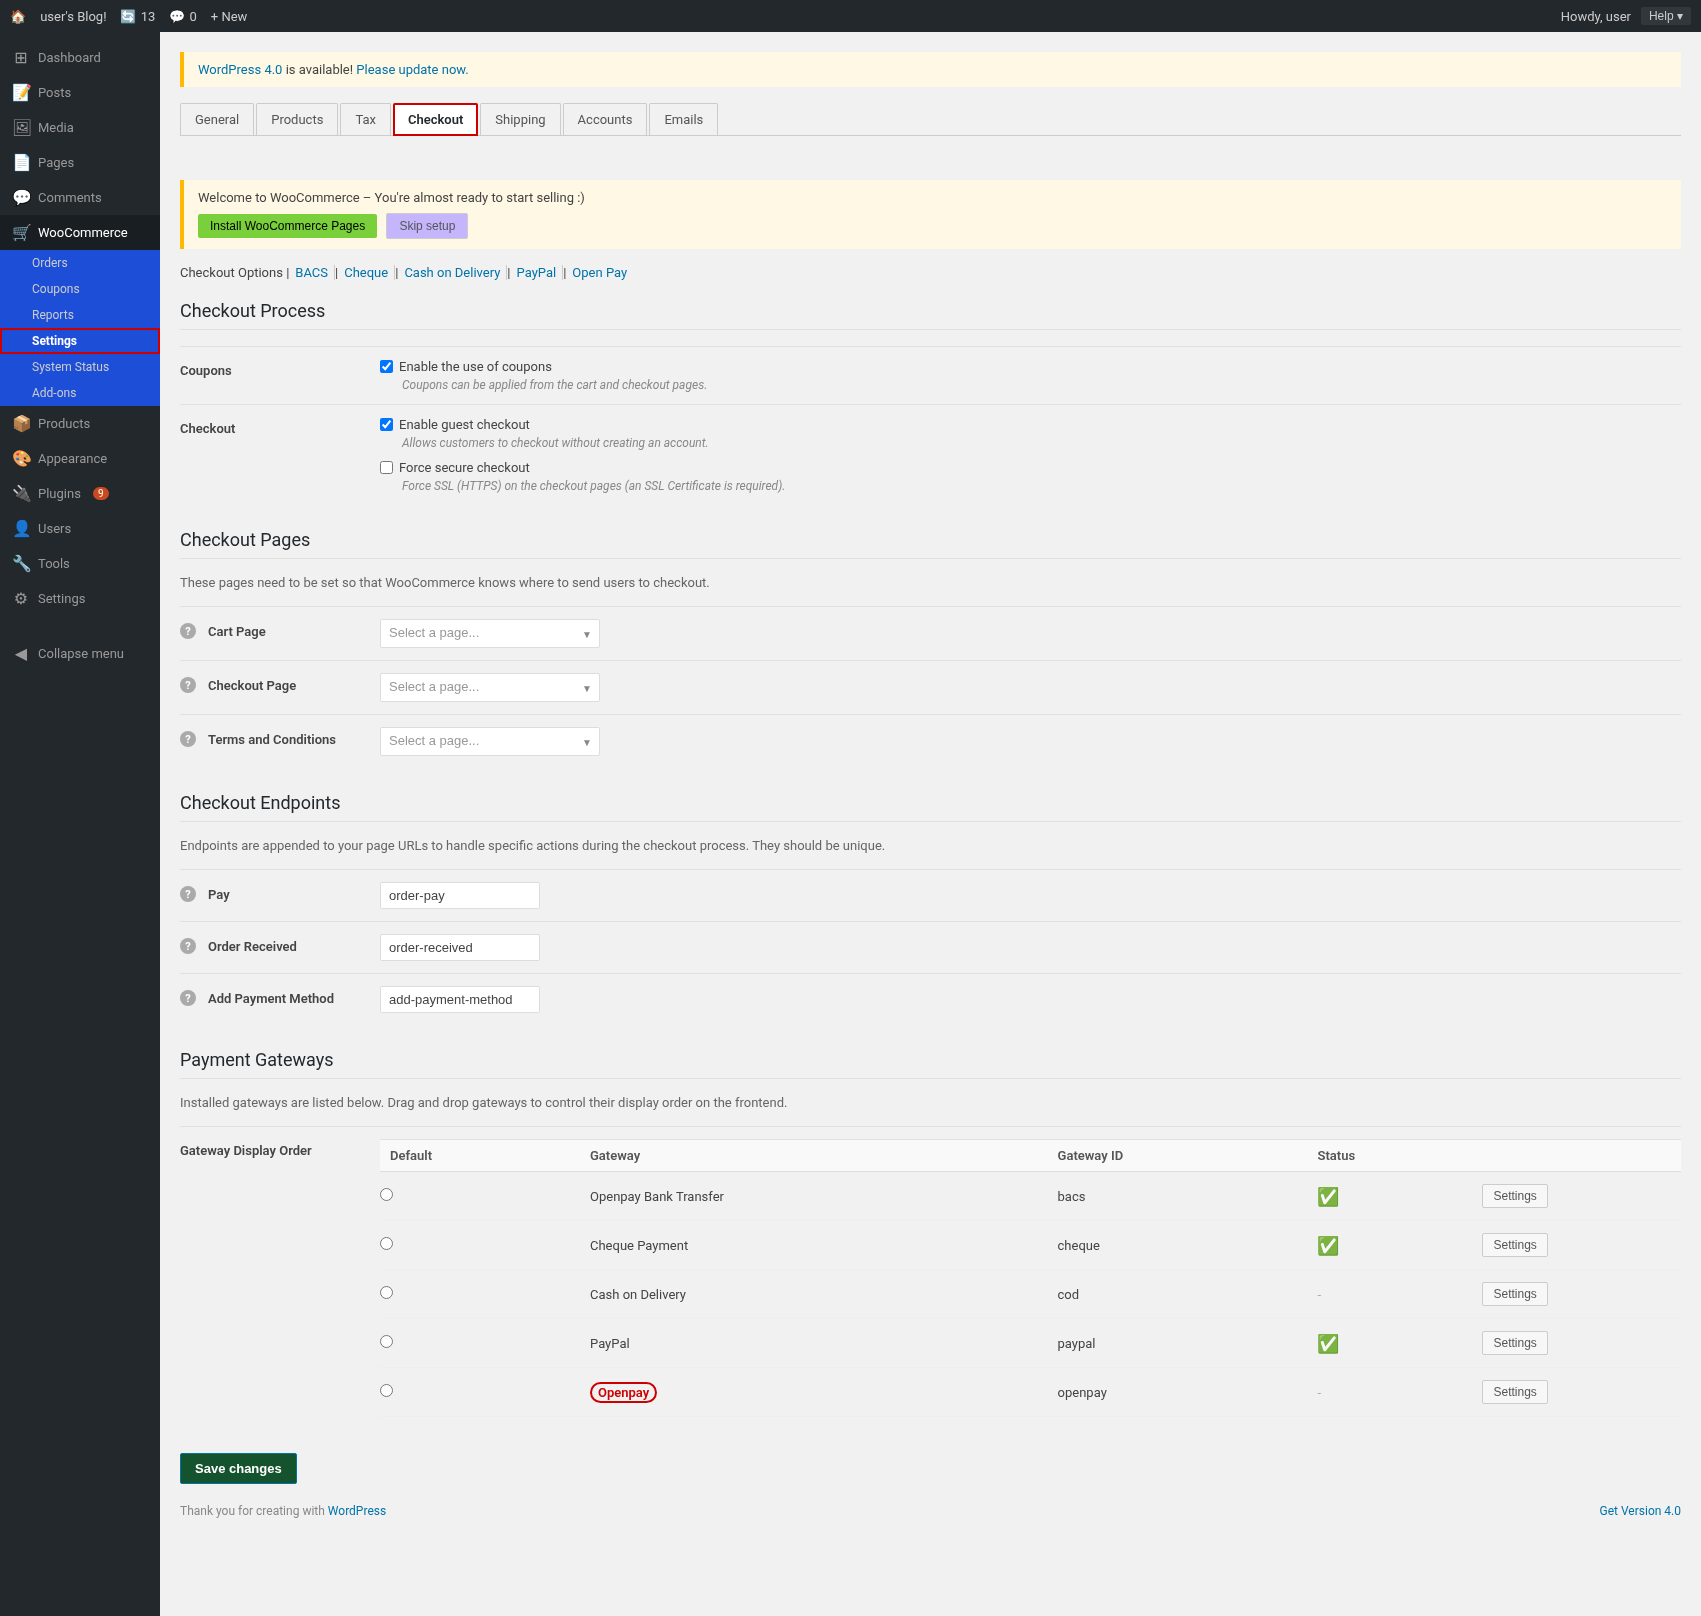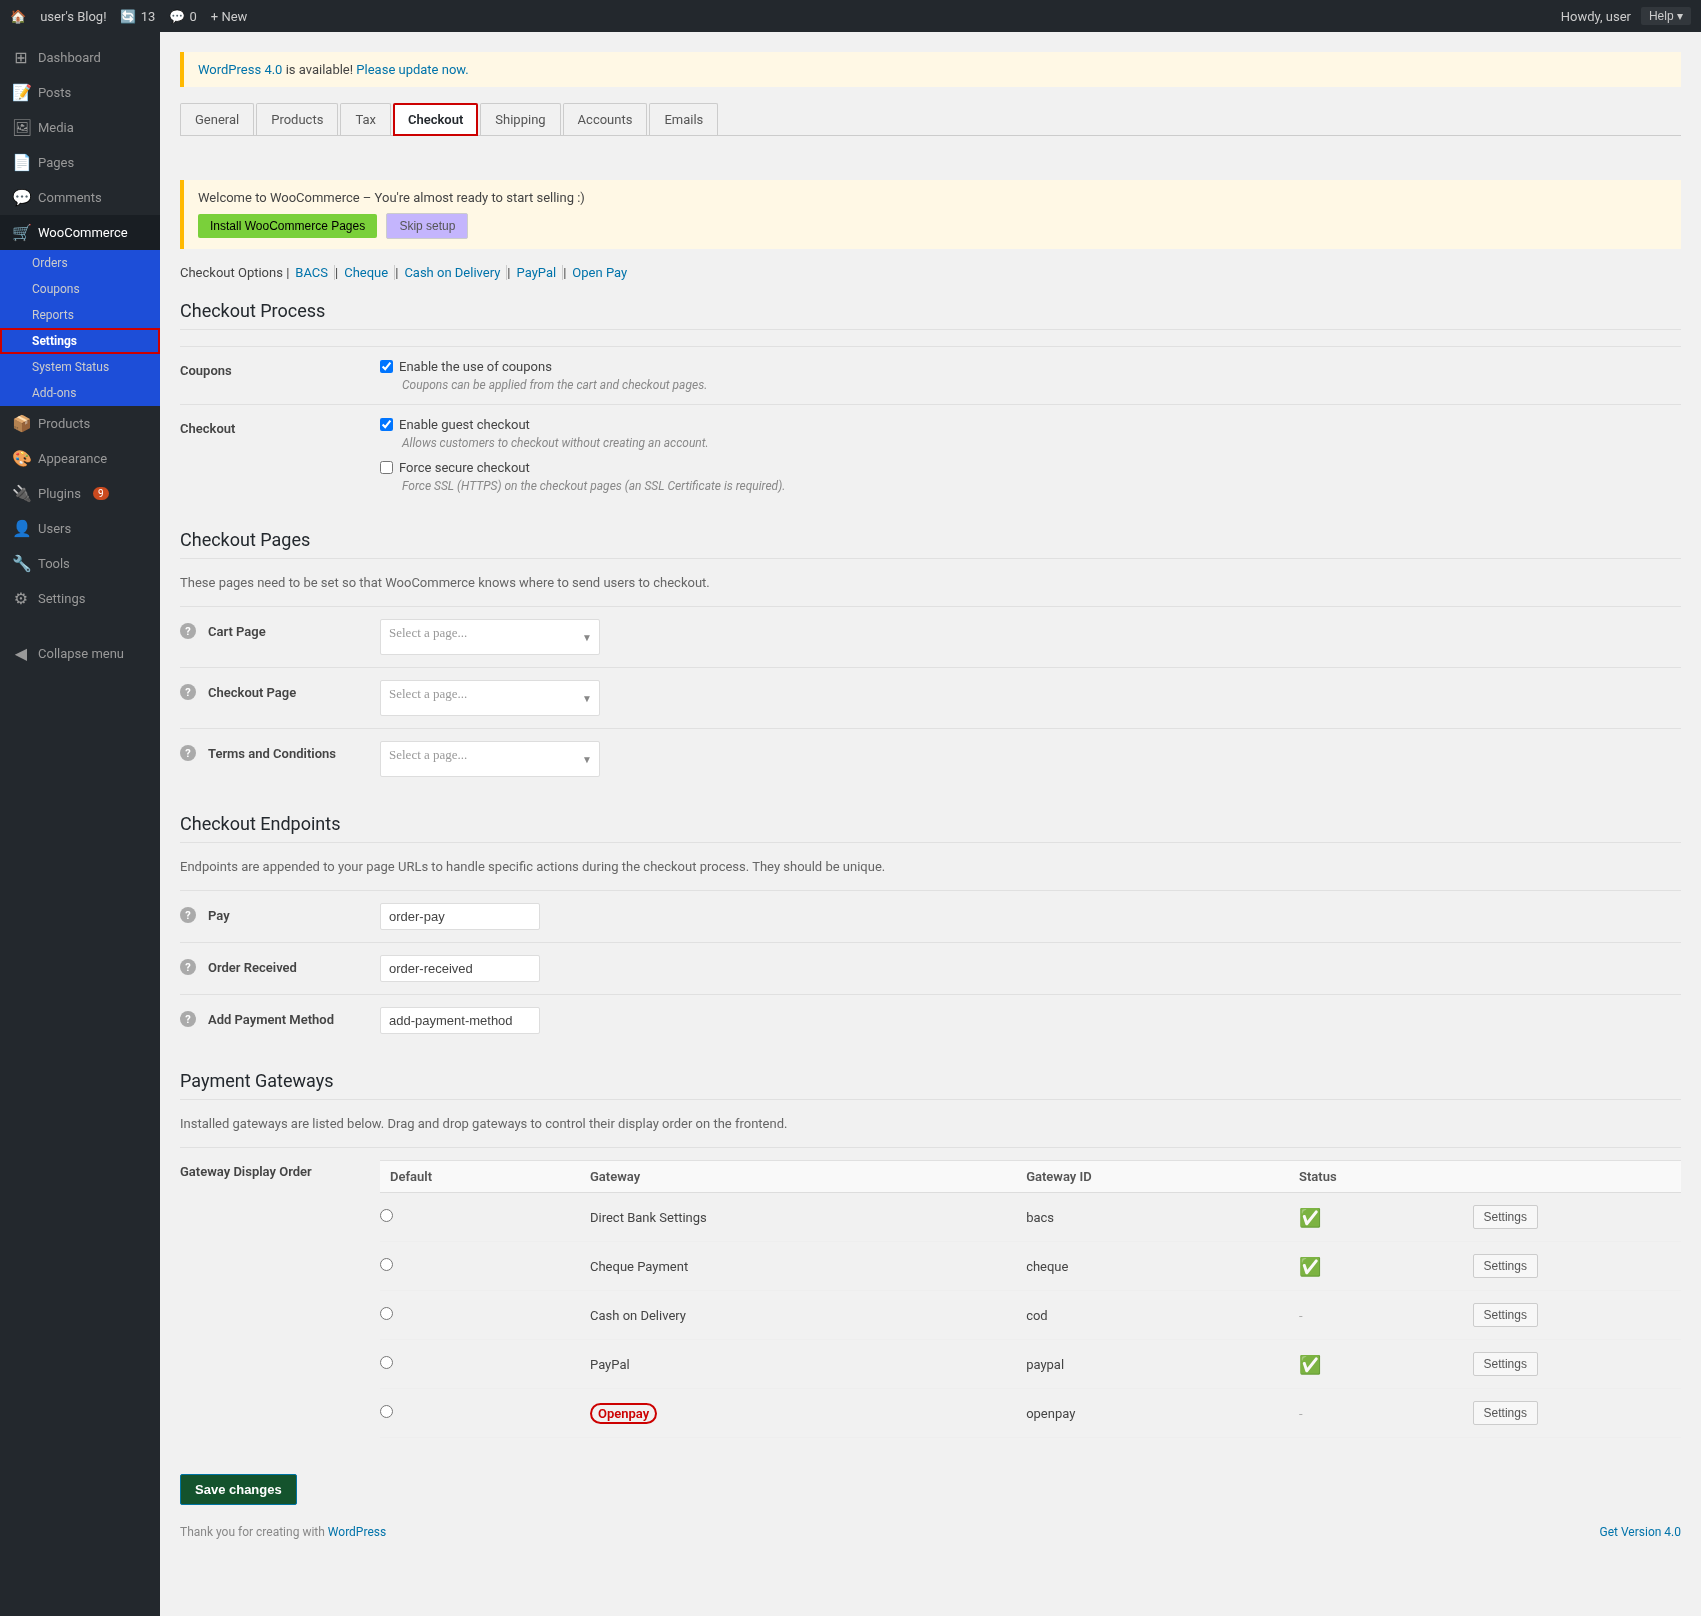--- a/index.html
+++ b/index.html
@@ -164,29 +164,28 @@
     .form-table tr td:last-child { padding: 12px 0; }
     .form-table tr { border-top: 1px solid #e0e0e0; }
 
     .checkbox-label { display: flex; align-items: center; gap: 6px; font-size: 13px; }
     .form-hint { color: #888; font-size: 12px; margin-top: 4px; margin-left: 22px; font-style: italic; }
 
     
     .page-select-wrap { position: relative; display: inline-block; width: 220px; }
     .page-select {
       width: 100%;
-      padding: 5px 26px 14px 8px;
+      padding: 5px 26px 7px 8px;
       border: 1px solid #ddd;
       background: #fff;
       color: #999;
       font-size: 13px;
       appearance: none;
       cursor: pointer;
       border-radius: 2px;
-      font-family: Liberation Serif, serif;
     }
     .select-arrow {
       position: absolute;
       right: 8px;
       top: 50%;
       transform: translateY(-50%);
       pointer-events: none;
       color: #888;
       font-size: 10px;
     }
@@ -556,21 +555,21 @@
                 <th>Default</th>
                 <th>Gateway</th>
                 <th>Gateway ID</th>
                 <th>Status</th>
                 <th></th>
               </tr>
             </thead>
             <tbody>
               <tr class="table-row">
                 <td><input type="radio" class="radio-input" name="default_gateway" style=""></td>
-                <td>Direct Bank Settings</td>
+                <td>Openpay Bank Transfer</td>
                 <td>bacs</td>
                 <td><span class="status-enabled">✅</span></td>
                 <td><button class="btn-settings">Settings</button></td>
               </tr>
               <tr class="table-row">
                 <td><input type="radio" class="radio-input" name="default_gateway" style=""></td>
                 <td>Cheque Payment</td>
                 <td>cheque</td>
                 <td><span class="status-enabled">✅</span></td>
                 <td><button class="btn-settings">Settings</button></td>

